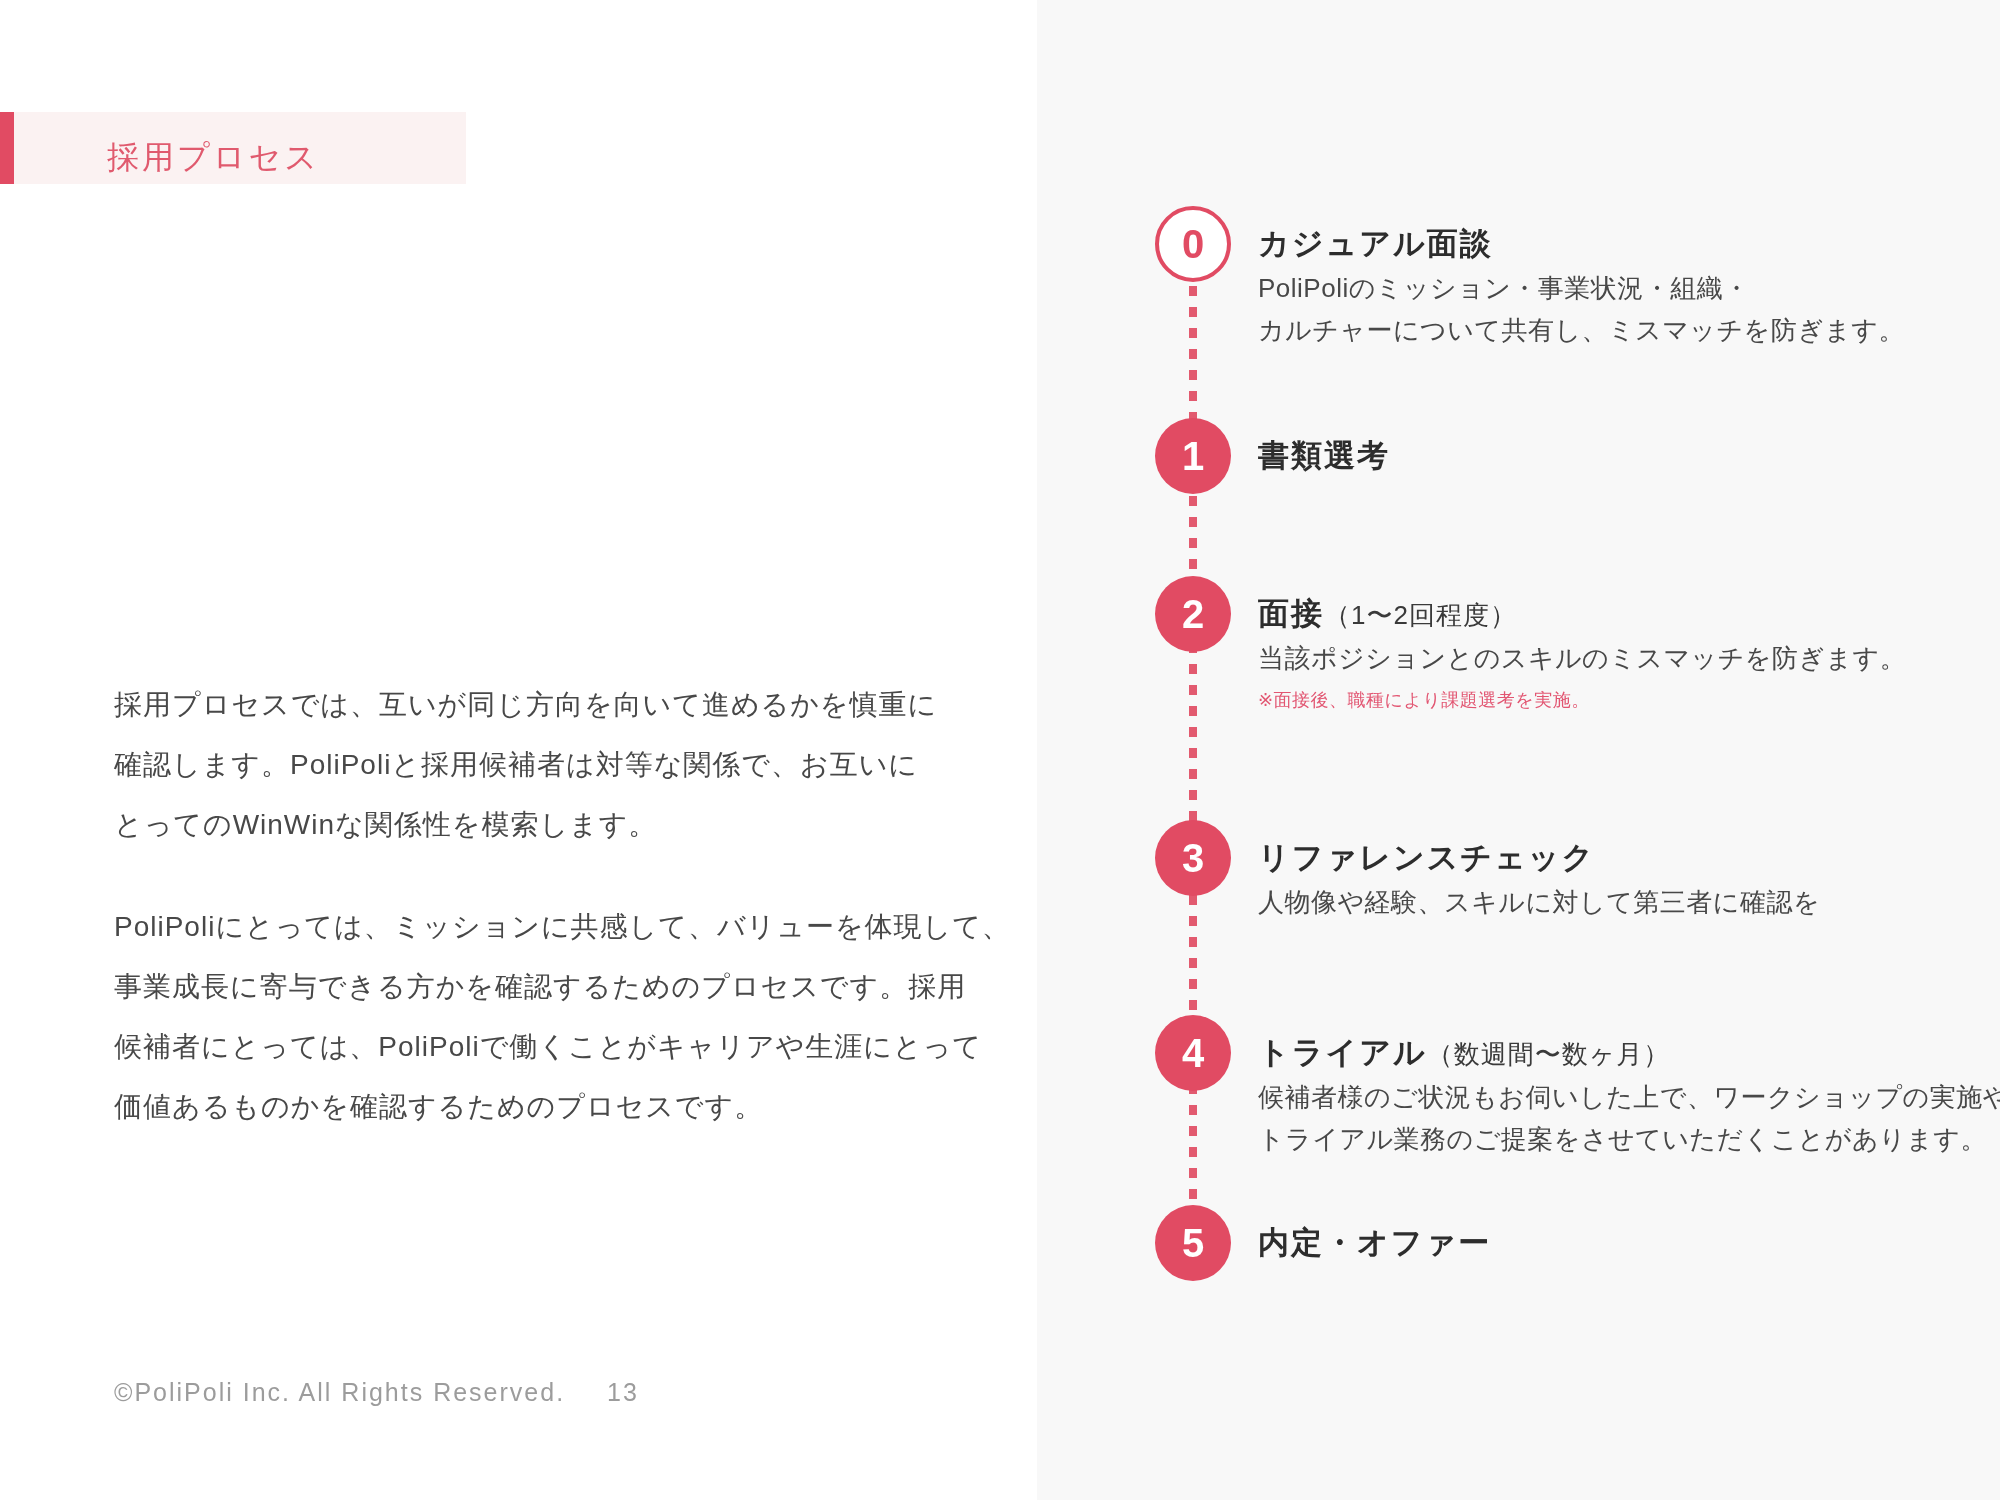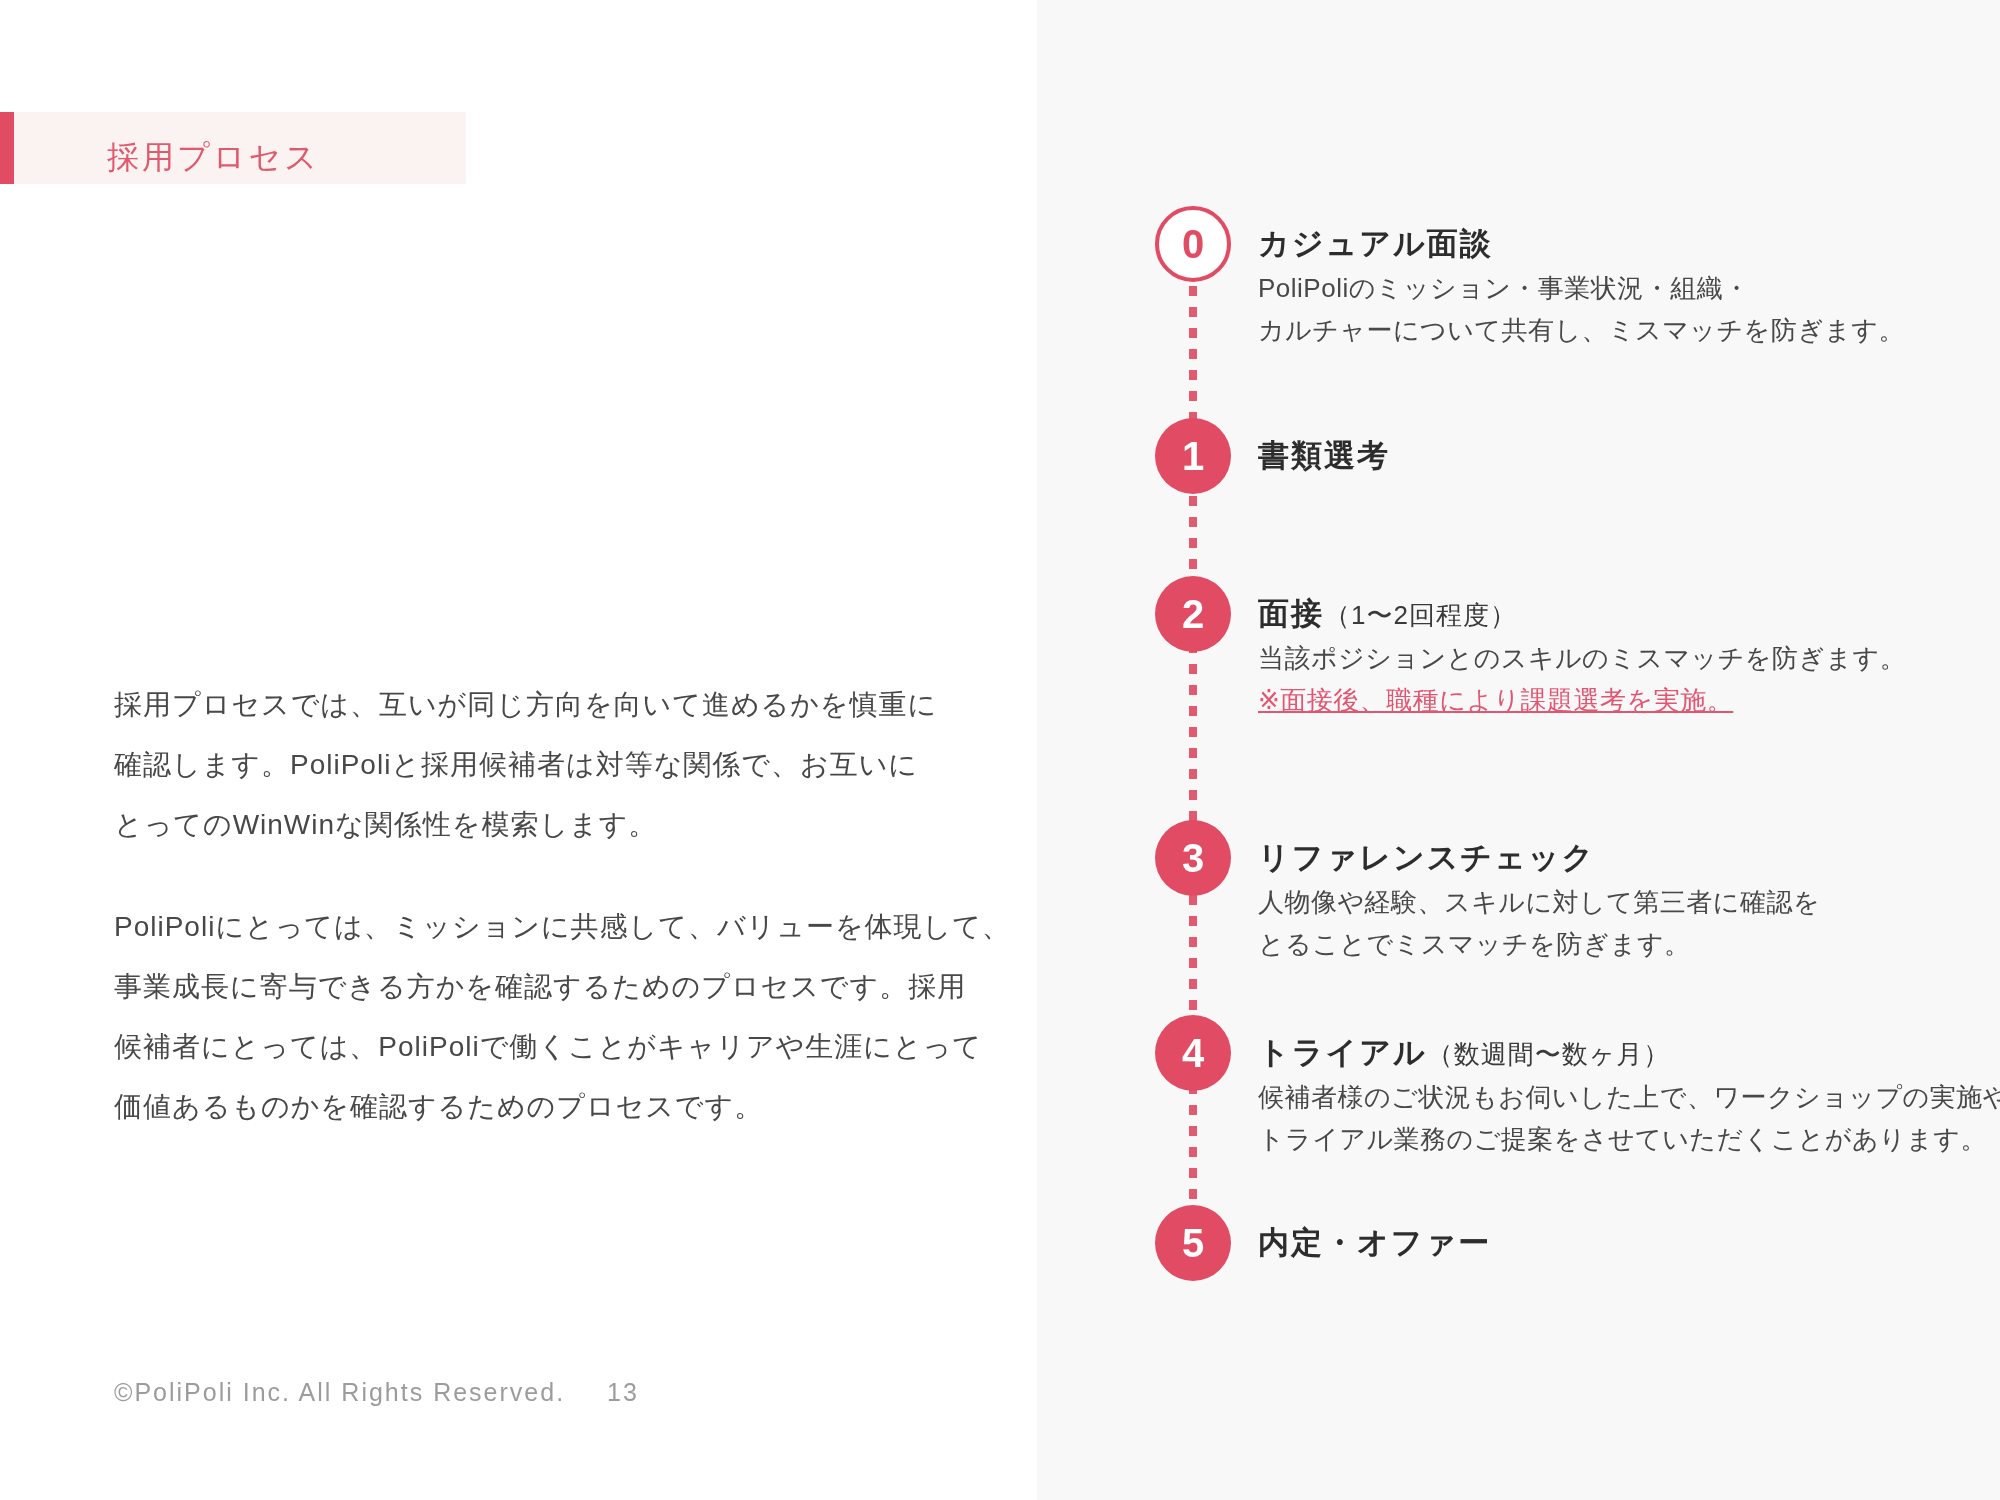--- a/index.html
+++ b/index.html
@@ -51,21 +51,21 @@
   .step.outline .circle{background:#ffffff;border:4px solid var(--accent,#E14B63);}
   .circle .num{font-size:40px;font-weight:bold;line-height:1;}
   .step.filled .num{color:#ffffff;}
   .step.outline .num{color:var(--accent,#E14B63);}
   .content{position:absolute;left:103px;top:15px;}
   .title-row{display:flex;align-items:baseline;white-space:nowrap;}
   .title-row .title{font-size:31px;font-weight:bold;line-height:46px;color:var(--heading_text,#2D2D2D);letter-spacing:2px;}
   .title-row .suffix{font-size:26px;color:#3A3A3A;letter-spacing:1px;}
   .desc{font-size:26px;line-height:42px;letter-spacing:0.5px;color:var(--body_text,#484848);white-space:nowrap;}
   .desc:first-of-type{margin-top:16px;}
-  .note{font-size:26px;line-height:42px;letter-spacing:0.5px;color:var(--note_text,#E25672);white-space:nowrap;text-decoration:underline;}
+  .note{font-size:18px;line-height:42px;letter-spacing:0.5px;color:var(--note_text,#E25672);white-space:nowrap;}
 </style>
 </head>
 <body>
 
 <div class="slide">
 
   <div class="accent-bar"></div>
   <div class="section-label">
     <span>採用プロセス</span>
   </div>
@@ -137,21 +137,20 @@
   <div class="step filled">
     <div class="circle">
       <span class="num">3</span>
     </div>
     <div class="content">
       <div class="title-row">
         <span class="title">リファレンスチェック</span>
 
       </div>
       <div class="desc">人物像や経験、スキルに対して第三者に確認を</div>
-      <div class="desc">とることでミスマッチを防ぎます。</div>
 
     </div>
   </div>
 
   <div class="step filled">
     <div class="circle">
       <span class="num">4</span>
     </div>
     <div class="content">
       <div class="title-row">

